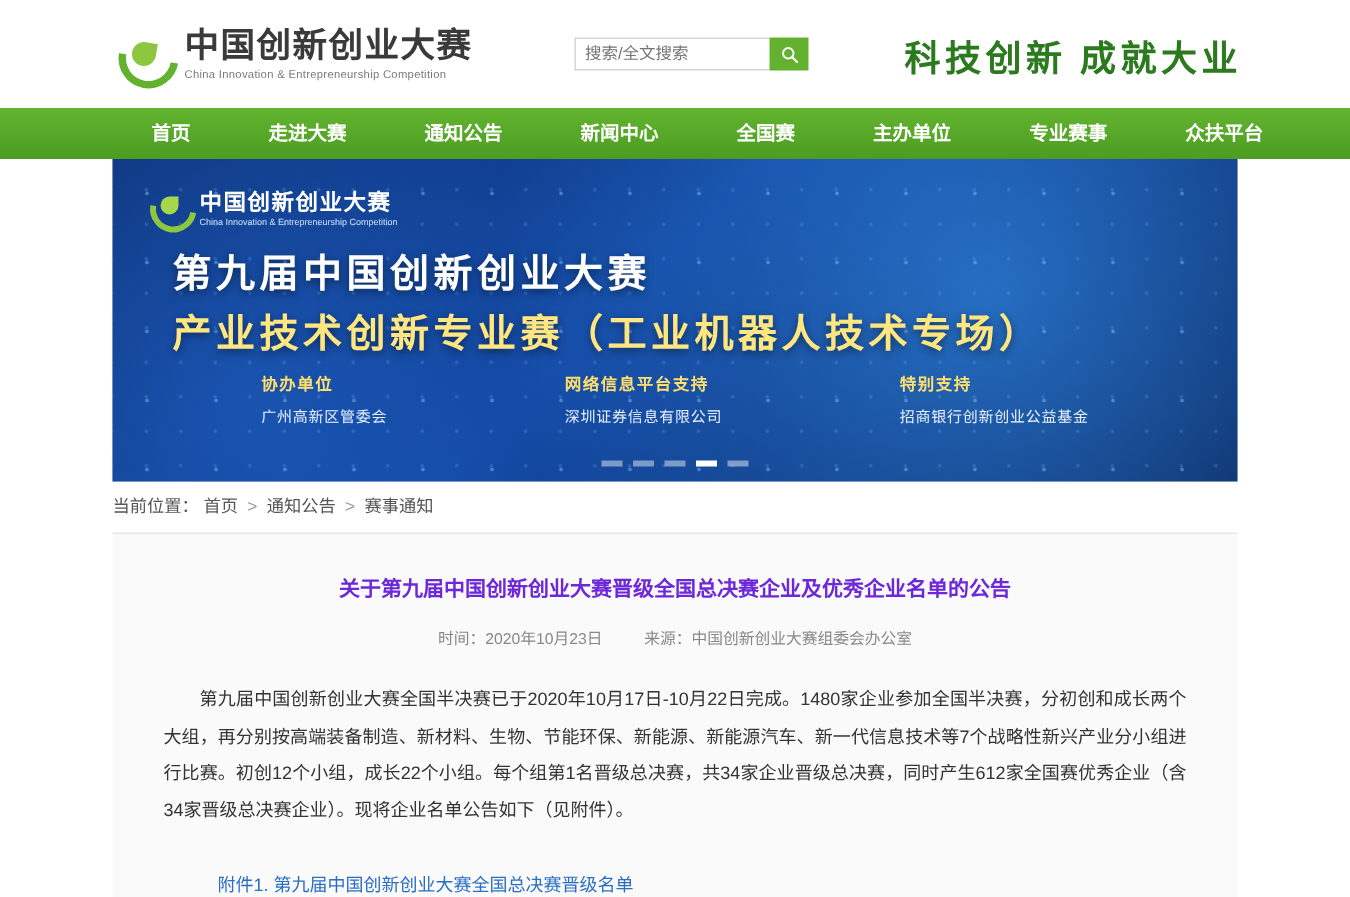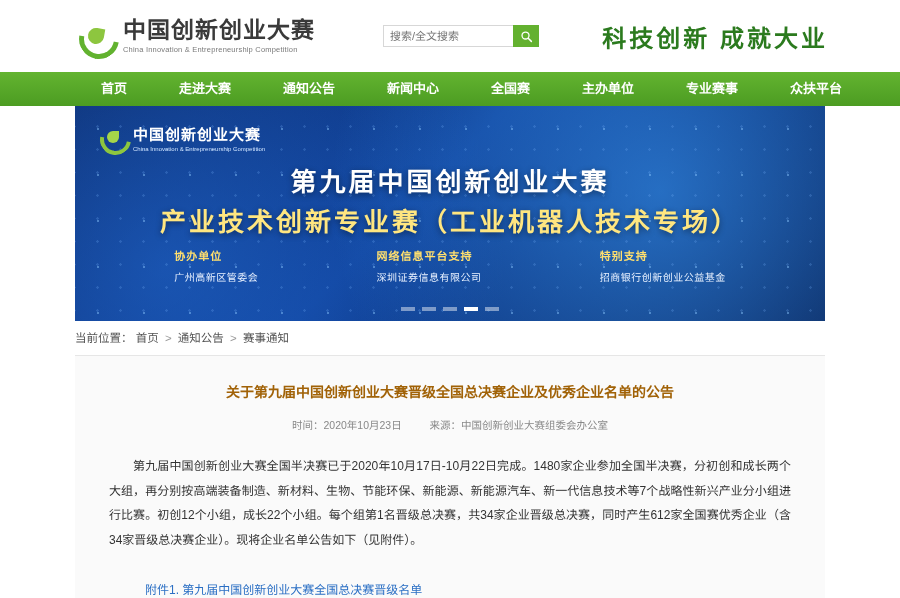--- a/index.html
+++ b/index.html
@@ -103,21 +103,21 @@
     cursor: pointer;
     padding: 0;
   }
   .slogan {
     margin-left: auto;
     margin-right: 72px;
     font-size: 24px;
     font-weight: bold;
     color: #2b7a1e;
     letter-spacing: 3px;
-    font-family: Liberation Sans, sans-serif;
+    font-family: Liberation Serif, serif;
   }
 
   
   .nav {
     height: 34px;
     background: linear-gradient(to bottom, #63b430, #4c9c22);
     display: flex;
     align-items: center;
     padding-left: 75px;
     box-sizing: border-box;
@@ -178,26 +178,27 @@
   }
   .bl-cn {
     color: #ffffff; font-size: 15px; font-weight: bold; letter-spacing: 1px;
   }
   .bl-en {
     color: #cfe4ff; font-size: 6px; margin-top: 2px;
   }
   .banner-title1, .banner-title2 {
     position: absolute;
     width: 100%;
-    text-align: center;
+    text-align: left;
     font-family: "DejaVu Serif", serif;
     font-weight: bold;
     color: #ffffff;
     letter-spacing: 3px;
     text-shadow: 0 2px 6px rgba(0,0,0,.45);
+    padding-left: 40px;
   }
   .banner-title1 { top: 55px; font-size: 26px; }
   .banner-title2 {
     top: 95px; font-size: 26px;
     color: #ffe680;
   }
   .banner-orgs {
     position: absolute;
     left: 0; right: 0; top: 141px;
     display: flex;
@@ -251,21 +252,21 @@
     margin: 0 75px;
     background: #fafafa;
     padding: 26px 34px 10px;
     box-sizing: border-box;
     min-height: 230px;
   }
   .article-title {
     text-align: center;
     font-size: 14px;
     font-weight: bold;
-    color: #a16207;
+    color: #6d28d9;
     line-height: 1.5;
   }
   .article-meta {
     text-align: center;
     font-size: 10.5px;
     color: #888;
     margin-top: 14px;
   }
   .article-meta .gap { display: inline-block; width: 22px; }
   .article-body {

